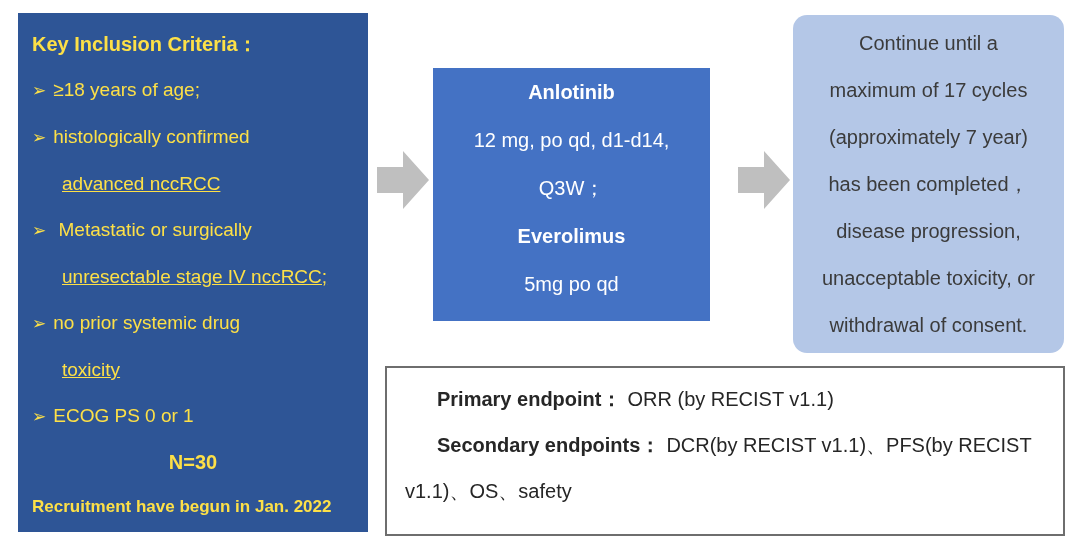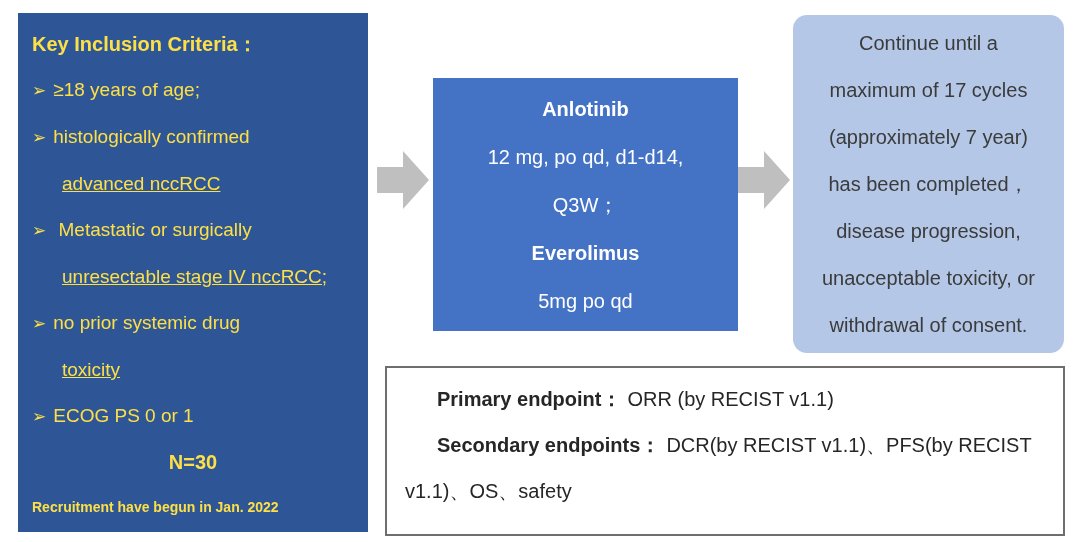--- a/index.html
+++ b/index.html
@@ -12,27 +12,27 @@
   
   .inclusion{
     left:18px;top:13px;width:350px;height:519px;
     color:#ffffff;padding:8px 14px 0 14px;font-size:19px;
   }
   .inc-title{font-weight:bold;font-size:20px;line-height:46px;white-space:pre;}
   .b-line{line-height:46px;white-space:pre-wrap;}
   .b-line .glyph{margin-right:7px;font-size:17px;}
   .b-line.cont{padding-left:30px;text-decoration:underline;}
   .inc-n{font-weight:bold;font-size:20px;text-align:center;line-height:44px;}
-  .inc-footer{font-weight:bold;font-size:14px;line-height:46px;white-space:pre;}
+  .inc-footer{font-weight:bold;font-size:17px;line-height:46px;white-space:pre;}
 
   
   .treatment{
-    left:433px;top:68px;width:305px;height:253px;
-    color:#ffffff;display:flex;flex-direction:column;justify-content:center;
-    text-align:center;font-size:20px;margin-top:10px;
+    left:433px;top:68px;width:277px;height:253px;
+    color:#ffffff;display:flex;flex-direction:column;
+    text-align:center;font-size:20px;
   }
   .t-line{line-height:48px;white-space:pre;}
   .t-line.bold{font-weight:bold;}
 
   
   .continuation{
     left:793px;top:15px;width:271px;height:338px;
     display:flex;flex-direction:column;justify-content:center;
     text-align:center;font-size:20px;padding:0 6px;border-radius:14px;
   }

